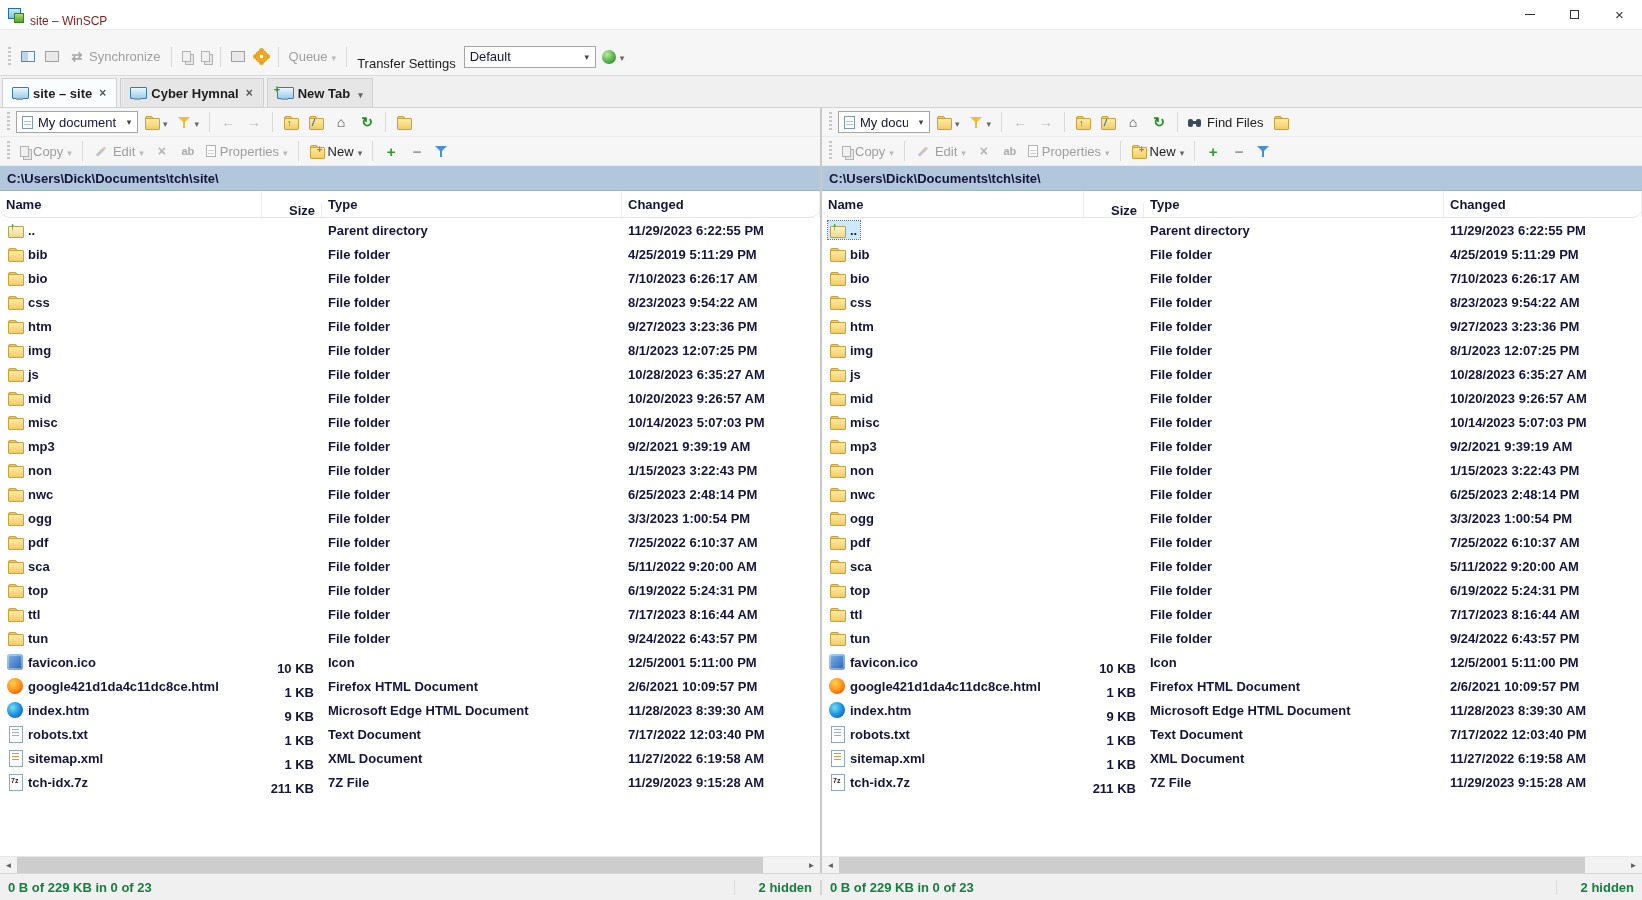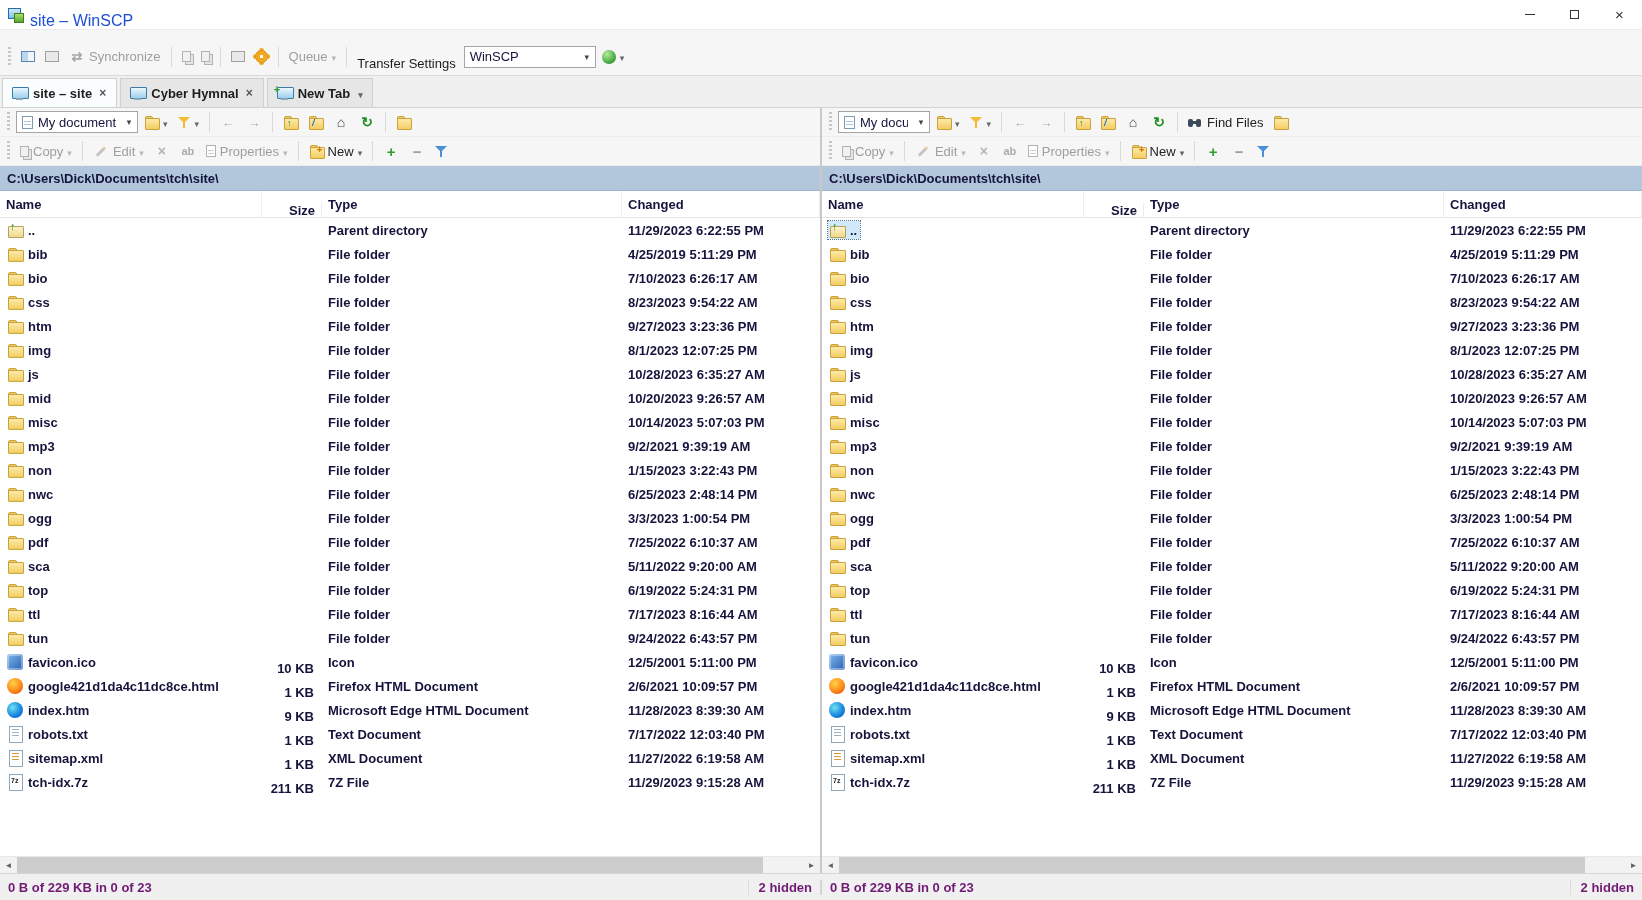--- a/index.html
+++ b/index.html
@@ -8,21 +8,21 @@
          display:flex; flex-direction:column; color:#14143c; }
 
   
   .titlebar { height:30px; flex:0 0 30px; background:#fff; border-bottom:1px solid #ececec;
               display:flex; align-items:center; }
   .app-icon { width:16px; height:16px; margin:0 6px 0 8px; position:relative; }
   .app-icon::before { content:""; position:absolute; left:0; top:1px; width:11px; height:9px;
               border:1px solid #1d6fa5; background:linear-gradient(#cfe9f7,#7ec2e8); }
   .app-icon::after { content:""; position:absolute; right:0; bottom:0; width:8px; height:8px;
               background:linear-gradient(#a8e06c,#56a832); border:1px solid #3f7d22; }
-  .title-text { color:#1d4ed8; font-size:16px;margin-top:12px; }
+  .title-text { color:#7f1d1d; font-size:12px;margin-top:12px; }
   .titlebar-spacer { flex:1; }
   .winbtn { width:45px; height:29px; display:flex; align-items:center; justify-content:center; color:#333; }
   .winbtn .minline { width:10px; height:1px; background:#333; }
   .winbtn .maxbox { width:9px; height:9px; border:1px solid #333; }
   .winbtn.close { font-size:15px; }
 
   
   .toolbar-main { height:46px; flex:0 0 46px; background:#f6f6f6; border-bottom:1px solid #dadada;
                   display:flex; align-items:center; padding:10px 4px 2px 4px; gap:2px; }
   .grip { width:3px; height:20px; margin:0 4px;
@@ -111,21 +111,21 @@
   .ptoolbar { height:29px; flex:0 0 29px; background:#f6f6f6; display:flex; align-items:center;
               gap:2px; padding:0 3px; border-bottom:1px solid #ececec; }
   .combo.loc { width:122px; justify-content:space-between; overflow:hidden; }
   .combo.loc.narrow { width:92px; }
   .loctext { overflow:hidden; white-space:nowrap; flex:1; }
 
   .pathbar { height:25px; flex:0 0 25px; background:#b2c6dc; display:flex; align-items:center;
              padding:0 7px; font-weight:bold; color:#14143c; border-bottom:1px solid #9db4cc; }
 
   .colheader { height:27px; flex:0 0 27px; display:flex; align-items:stretch; background:#fff;
-               border-bottom:1px solid #e4e4e4; font-weight:bold; }
+               border-bottom:1px solid #e4e4e4; font-weight:bold;border-radius:10px; }
   .hcell { display:flex; align-items:center; padding:0 6px; border-right:1px solid #ededed; }
   .c-name { flex:0 0 262px; min-width:0; }
   .c-size { flex:0 0 60px; justify-content:flex-end; text-align:left;margin-top:12px; }
   .c-type { flex:0 0 300px; min-width:0; }
   .c-changed { flex:1 1 auto; min-width:0; }
 
   .file-list { flex:1 1 auto; min-height:0; overflow:hidden; background:#fff; }
   .frow { height:24px; display:flex; align-items:center; font-weight:bold; white-space:nowrap; }
   .cell { display:flex; align-items:center; padding:0 6px; overflow:hidden; height:100%; }
   .cell.c-size { justify-content:flex-end; padding-right:8px; }
@@ -161,25 +161,25 @@
   
   .hscroll { height:17px; flex:0 0 17px; background:#f2f2f2; border-top:1px solid #e8e8e8;
              display:flex; align-items:stretch; }
   .sb-arrow { width:17px; flex:none; display:flex; align-items:center; justify-content:center;
               color:#606060; font-size:8px; }
   .sb-thumb { flex:0 0 91%; background:#cdcdcd; }
   .sb-track { flex:1; }
 
   
   .statusbar { height:27px; flex:0 0 27px; background:#f0f0f0; border-top:1px solid #d5d5d5;
-               display:flex; font-weight:bold; color:#701a75;align-items:center; }
+               display:flex; font-weight:bold; color:#15803d;align-items:center; }
   .status-half { flex:1 1 0; display:flex; align-items:center; justify-content:space-between;
                padding:0 8px; min-width:0; }
   .status-half.lefthalf { border-right:2px solid #d5d5d5; }
-  .status-hidden { border-left:1px solid #dcdcdc; padding-left:10px; height:100%;
+  .status-hidden { border-left:1px solid #dcdcdc; padding-left:24px; height:100%;
                display:flex; align-items:center; }
 </style>
 </head>
 <body>
 
 <div class="titlebar">
   <span class="app-icon"></span>
   <span class="title-text">site – WinSCP</span>
   <span class="titlebar-spacer"></span>
   <span class="winbtn">
@@ -218,21 +218,21 @@
       <i class="ti ic-gear"></i>
     </span>
   <span class="sep"></span>
   <span class="tbtn disabled">
     <span>Queue</span>
     <span class="dda"></span>
   </span>
   <span class="sep"></span>
   <span class="tlabel">Transfer Settings</span>
   <span class="combo transfer">
-    <span>WinSCP</span>
+    <span>Default</span>
     <span class="carrow">▾</span>
   </span>
   <span class="tbtn">
     <i class="ti ic-greenball"></i>
     <span class="dda"></span>
   </span>
 </div>
 
 <div class="tabbar">
   <span class="tab active">

